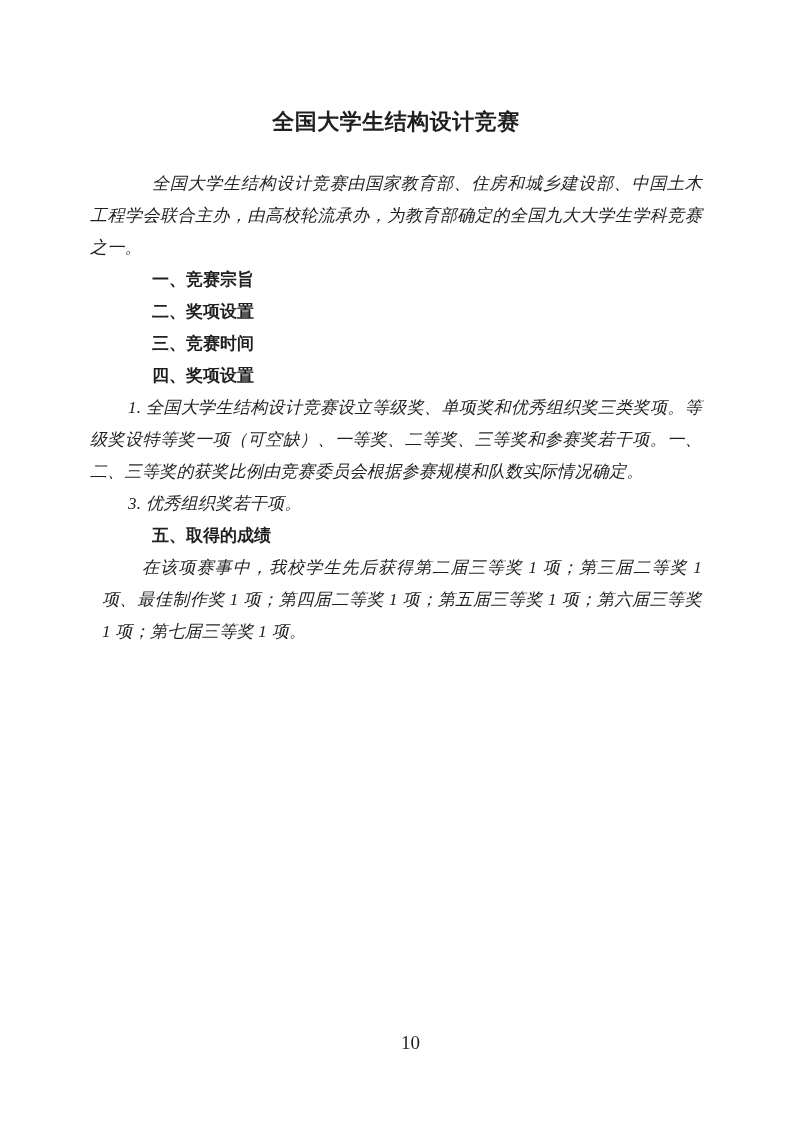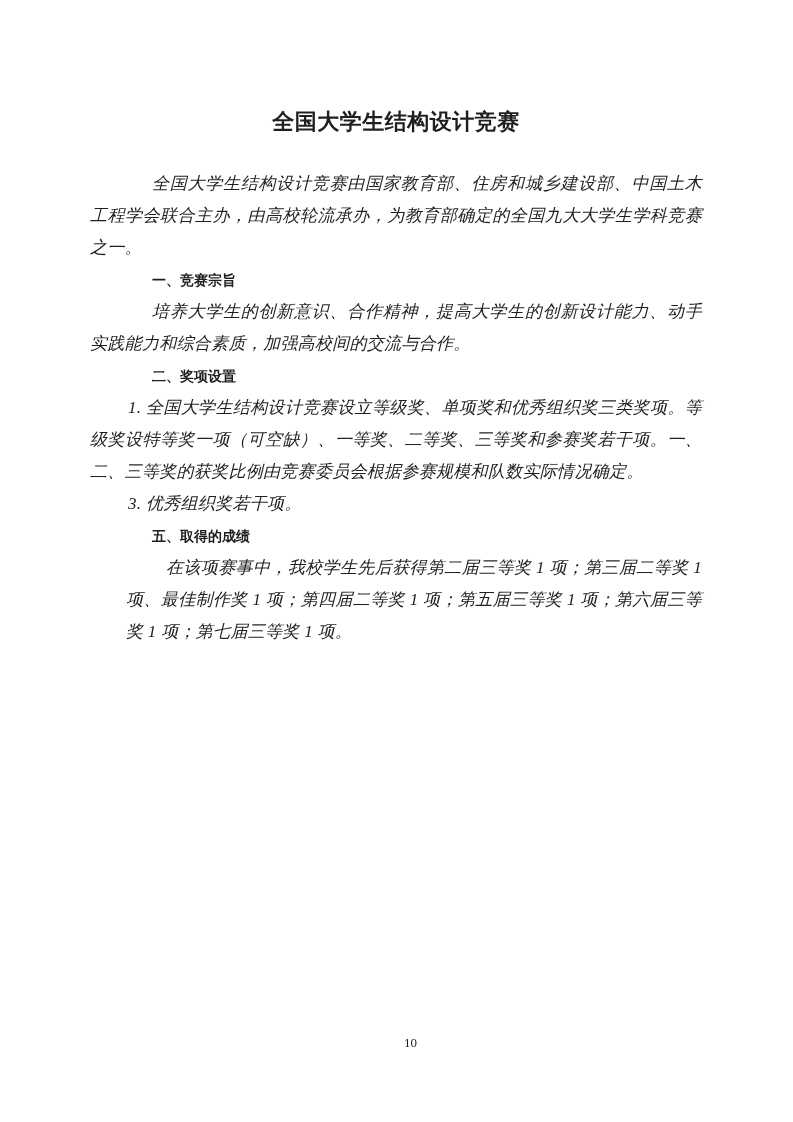--- a/index.html
+++ b/index.html
@@ -24,68 +24,69 @@
     font-family: "Liberation Sans", "DejaVu Sans", sans-serif;
     font-size: 22px;
     line-height: 32px;
     font-weight: bold;
     text-align: center;
     letter-spacing: 0.5px;
     margin: 0 0 30px 0;
   }
   .heading {
     font-family: "Liberation Sans", "DejaVu Sans", sans-serif;
-    font-size: 14px;
+    font-size: 17px;
     line-height: 32px;
     font-weight: bold;
     margin: 0 0 0 62px;
   }
   .para {
     font-size: 17px;
     line-height: 32px;
     margin: 0;
     text-align: justify;
     text-indent: 62px;
     letter-spacing: 0.3px;
     font-style: italic;
   }
   .para.numbered {
     text-indent: 38px;
   }
   .para.achievement {
-    margin-left: 36px;
+    margin-left: 12px;
     text-indent: 40px;
   }
   .page-number {
     position: absolute;
     left: 0;
     right: 0;
     top: 1034px;
     text-align: center;
-    font-size: 13px;
+    font-size: 19px;
     line-height: 18px;
     color: #1f1f1f;
     padding-left: 28px;
   }
 </style>
 </head>
 <body>
 
 <div class="page">
 
   <h1 class="doc-title">全国大学生结构设计竞赛</h1>
 
   <p class="para">全国大学生结构设计竞赛由国家教育部、住房和城乡建设部、中国土木工程学会联合主办，由高校轮流承办，为教育部确定的全国九大大学生学科竞赛之一。</p>
 
   <h2 class="heading">一、竞赛宗旨</h2>
-  <p class="para">培养大学生的创新意识、合作精神，提高大学生的创新设计能力、动手实践能力和综合素质，加强高校间的交流与合作。</p>
 
   <h2 class="heading">二、奖项设置</h2>
 
+  <h2 class="heading">三、竞赛时间</h2>
 
+  <h2 class="heading">四、奖项设置</h2>
   <p class="para numbered">1. 全国大学生结构设计竞赛设立等级奖、单项奖和优秀组织奖三类奖项。等级奖设特等奖一项（可空缺）、一等奖、二等奖、三等奖和参赛奖若干项。一、二、三等奖的获奖比例由竞赛委员会根据参赛规模和队数实际情况确定。</p>
   <p class="para numbered">3. 优秀组织奖若干项。</p>
 
   <h2 class="heading">五、取得的成绩</h2>
   <p class="para achievement">在该项赛事中，我校学生先后获得第二届三等奖 1 项；第三届二等奖 1 项、最佳制作奖 1 项；第四届二等奖 1 项；第五届三等奖 1 项；第六届三等奖 1 项；第七届三等奖 1 项。</p>
 
   <div class="page-number">10</div>
 
 </div>
 

